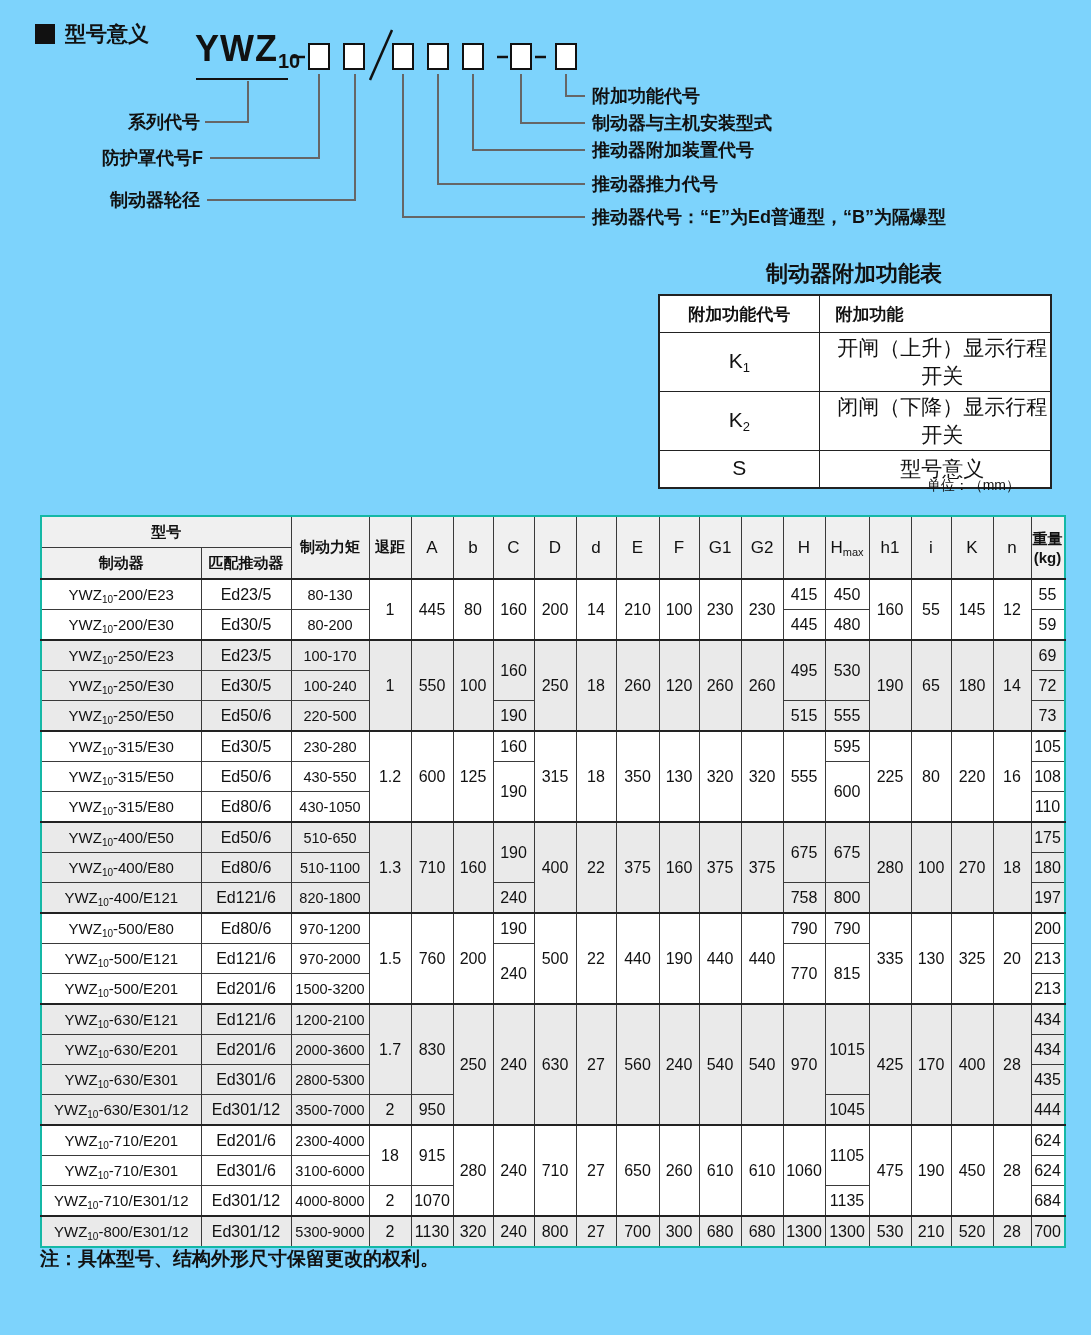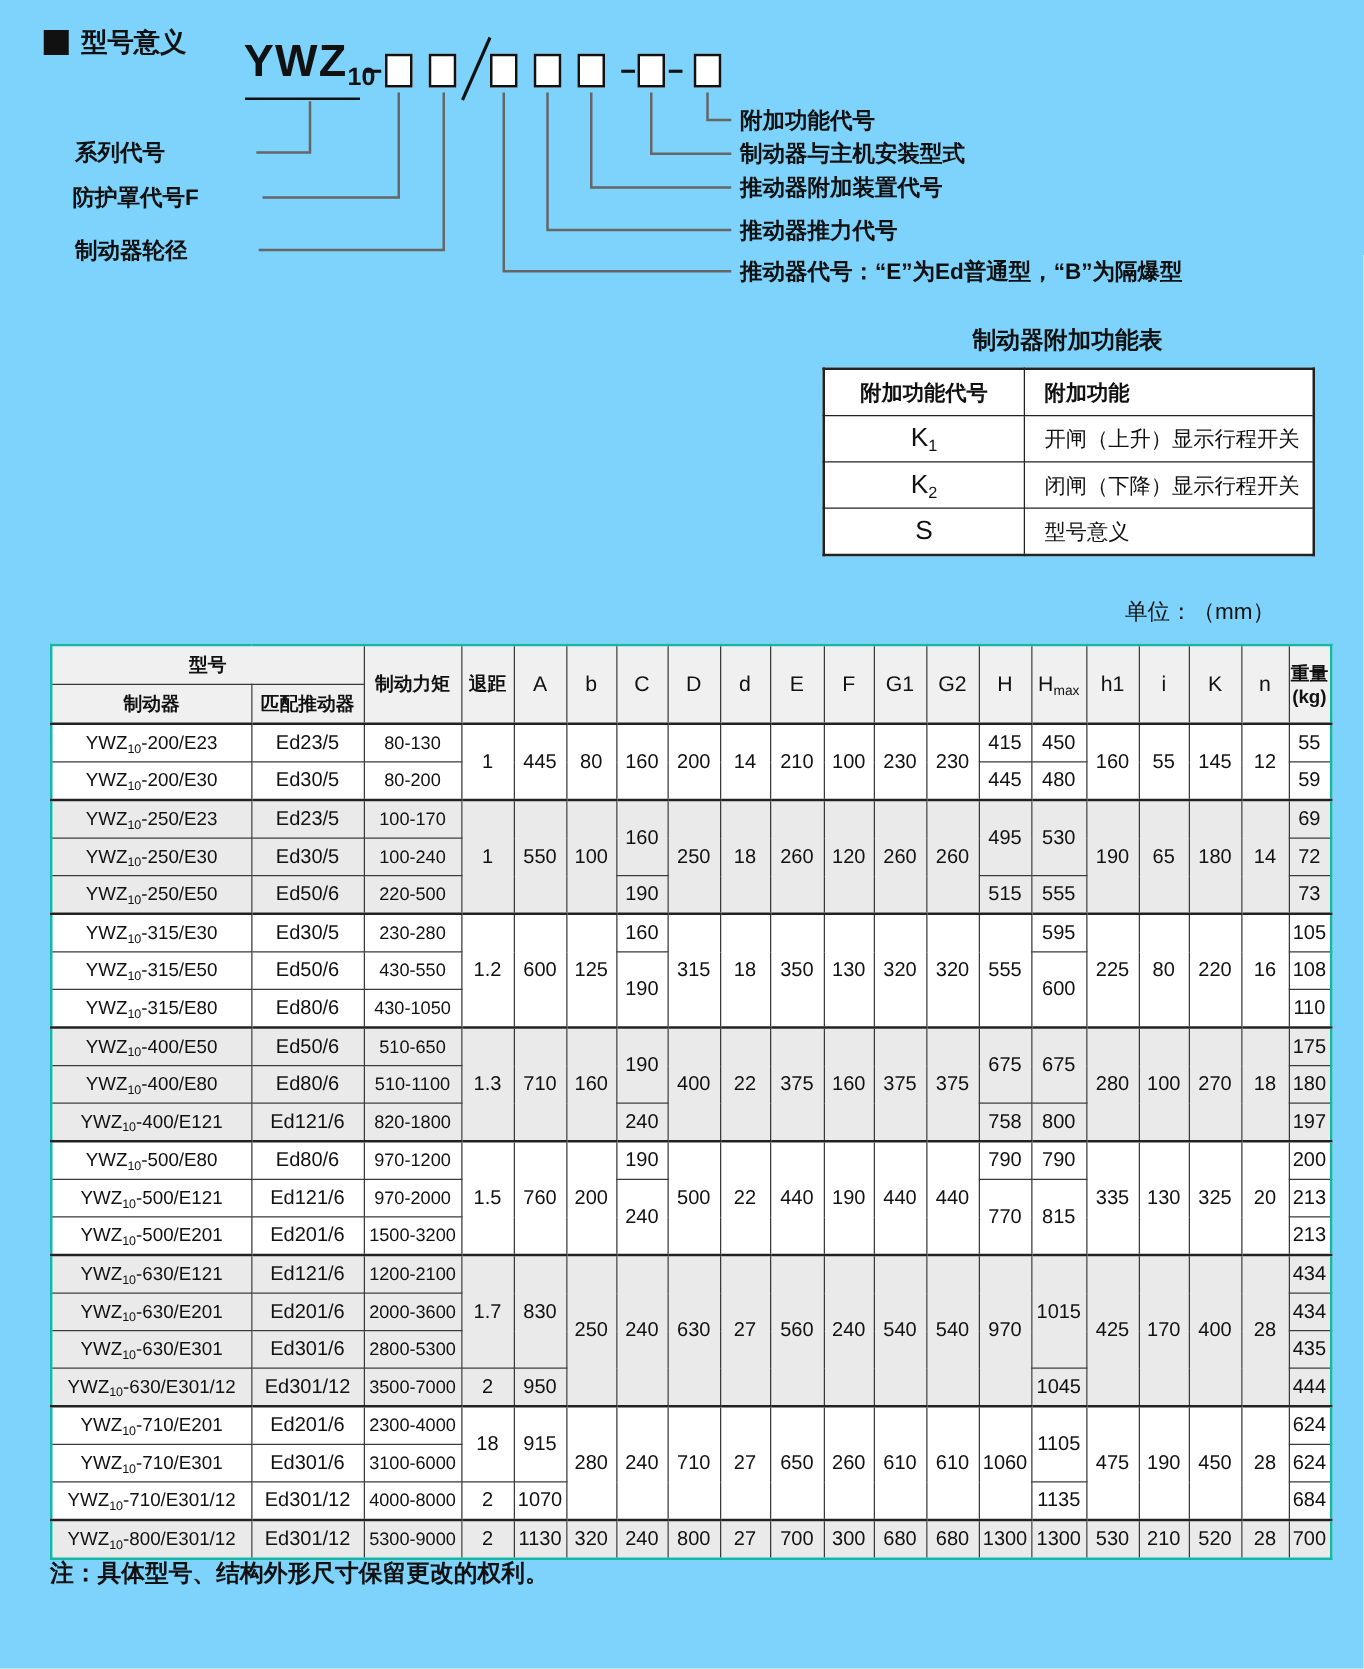--- a/index.html
+++ b/index.html
@@ -12,37 +12,37 @@
   .sq{width:20px;height:20px;background:#111;display:inline-block;flex:0 0 auto;}
 
   
   #diagram{position:absolute;left:0;top:0;width:1091px;height:245px;}
   #diagram svg{position:absolute;left:0;top:0;}
   .series{position:absolute;left:195px;top:31px;font-size:36px;font-weight:bold;
           letter-spacing:1px;line-height:1;}
   .series sub{font-size:20px;vertical-align:-7px;letter-spacing:0;}
   .dbox{position:absolute;top:43px;width:18px;height:23px;border:2.5px solid #111;background:#fff;}
   .dlabel{position:absolute;font-size:18px;font-weight:600;white-space:nowrap;line-height:22px;}
-  .dlabel.left{text-align:left;}
+  .dlabel.left{text-align:right;}
 
   
   #addon-title{position:absolute;left:658px;top:259px;width:392px;text-align:center;
-               font-size:19px;font-weight:bold;}
+               font-size:22px;font-weight:bold;}
   #addon-table{position:absolute;left:658px;top:294px;width:392px;border-collapse:collapse;
                table-layout:fixed;background:#fff;border:2px solid #222;}
   #addon-table th,#addon-table td{border:1.5px solid #222;height:34px;vertical-align:middle;}
   #addon-table th{font-size:17px;font-weight:bold;}
   #addon-table th.h1{text-align:center;}
   #addon-table th.h2,#addon-table td.func{text-align:left;padding-left:16px;}
   #addon-table td.code{font-size:21px;text-align:center;}
   #addon-table td.code sub{font-size:13px;vertical-align:-4px;}
-  #addon-table td.func{font-size:17px;}
-
-  
-  #unit-label{position:absolute;left:820px;top:477px;width:200px;text-align:right;font-size:18px;}
+  #addon-table td.func{font-size:21px;text-align:center;}
+
+  
+  #unit-label{position:absolute;left:820px;top:477px;width:200px;text-align:right;font-size:14px;}
 
   
   #main-table{position:absolute;left:40px;top:515px;border-collapse:collapse;table-layout:fixed;
               background:#fff;border:2px solid #14b8a6;}
   #main-table th,#main-table td{border:1px solid #3a3a3a;text-align:center;vertical-align:middle;
               padding:0 1px;overflow:hidden;white-space:nowrap;}
   #main-table th{height:30px;font-size:17px;font-weight:normal;background:#f0f0f0;}
   #main-table th.cjk{font-weight:bold;font-size:15px;}
   #main-table td{height:29px;font-size:16px;}
   #main-table td.model{font-size:15px;margin-left:36px;}

